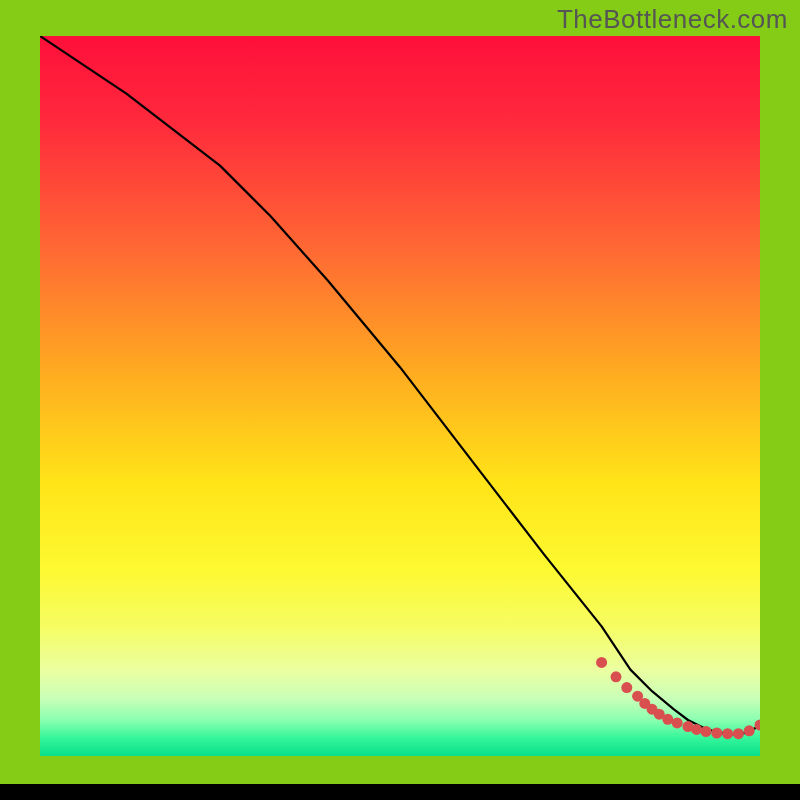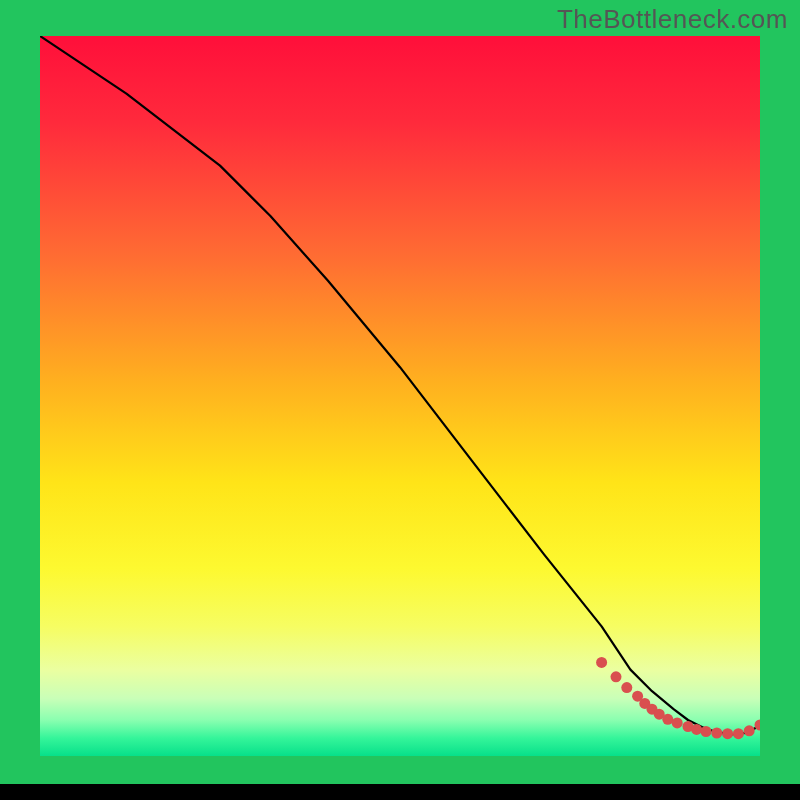--- a/index.html
+++ b/index.html
@@ -8,21 +8,21 @@
     width: 800px;
     height: 800px;
     background: #000;
     font-family: Arial, Helvetica, sans-serif;
     overflow: hidden;
   }
   .frame {
     position: relative;
     width: 800px;
     height: 784px;
-    background: #22c55e;
+    background: #84cc16;
   }
   .watermark {
     position: absolute;
     top: 4px;
     right: 12px;
     color: #555;
     font-size: 26px;
     font-weight: 400;
     letter-spacing: 0.5px;
     z-index: 5;

